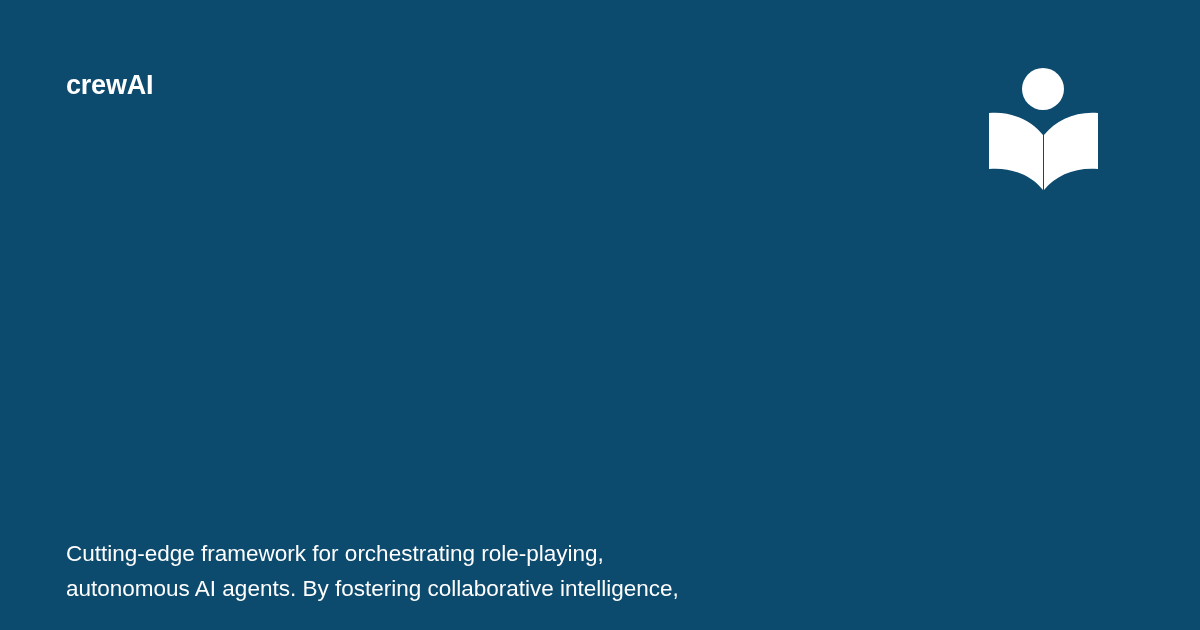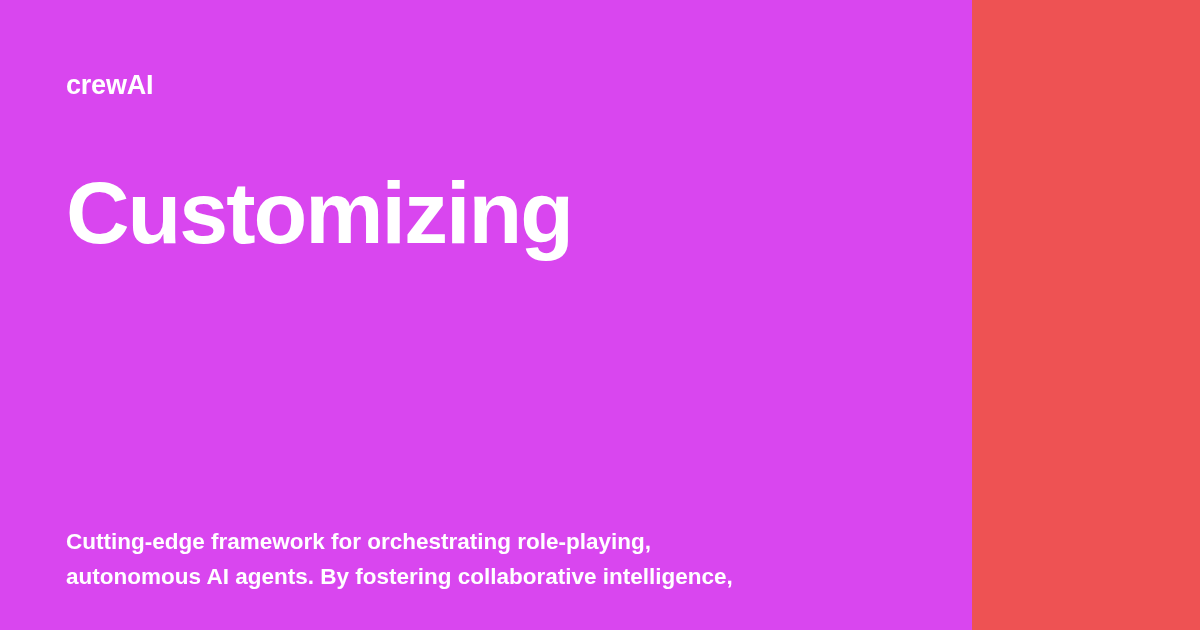--- a/index.html
+++ b/index.html
@@ -10,23 +10,23 @@
   body {
     width: 1200px;
     height: 630px;
     overflow: hidden;
     font-family: "Liberation Sans", sans-serif;
     background: #ee5253;
   }
 
   .card {
     position: relative;
-    width: 972px;
+    width: 1200px;
     height: 630px;
-    background: #d946ef;
+    background: #0c4a6e;
     box-sizing: border-box;
     overflow: hidden;
   }
 
   
   .brand {
     position: absolute;
     left: 66px;
     top: 72px;
     font-size: 27px;
@@ -67,25 +67,25 @@
   }
 
   .title-line {
     display: block;
   }
 
   
   .description {
     position: absolute;
     left: 66px;
-    top: 524px;
+    top: 536px;
     width: 880px;
     margin: 0;
     font-size: 22.5px;
-    font-weight: 700;
+    font-weight: 400;
     line-height: 35px;
     color: #ffffff;
   }
 
   .desc-line {
     display: block;
     white-space: nowrap;
   }
 </style>
 </head>
@@ -97,21 +97,20 @@
 
   <div class="reader-mark">
     <svg viewBox="0 0 120 135" xmlns="http://www.w3.org/2000/svg" aria-hidden="true">
       <circle cx="58" cy="27" r="21" fill="#ffffff"></circle>
       <path d="M4 51 C 26 49 46 58 58 73 L 58 128 C 46 113 26 105 4 107 Z" fill="#ffffff"></path>
       <path d="M113 51 C 91 49 71 58 59 73 L 59 128 C 71 113 91 105 113 107 Z" fill="#ffffff"></path>
     </svg>
   </div>
 
   <h1 class="title">
-    <span class="title-line">Customizing</span>
   </h1>
 
   <p class="description">
     <span class="desc-line">Cutting-edge framework for orchestrating role-playing,</span>
     <span class="desc-line">autonomous AI agents. By fostering collaborative intelligence,</span>
   </p>
 
 </div>
 
 </body></html>

